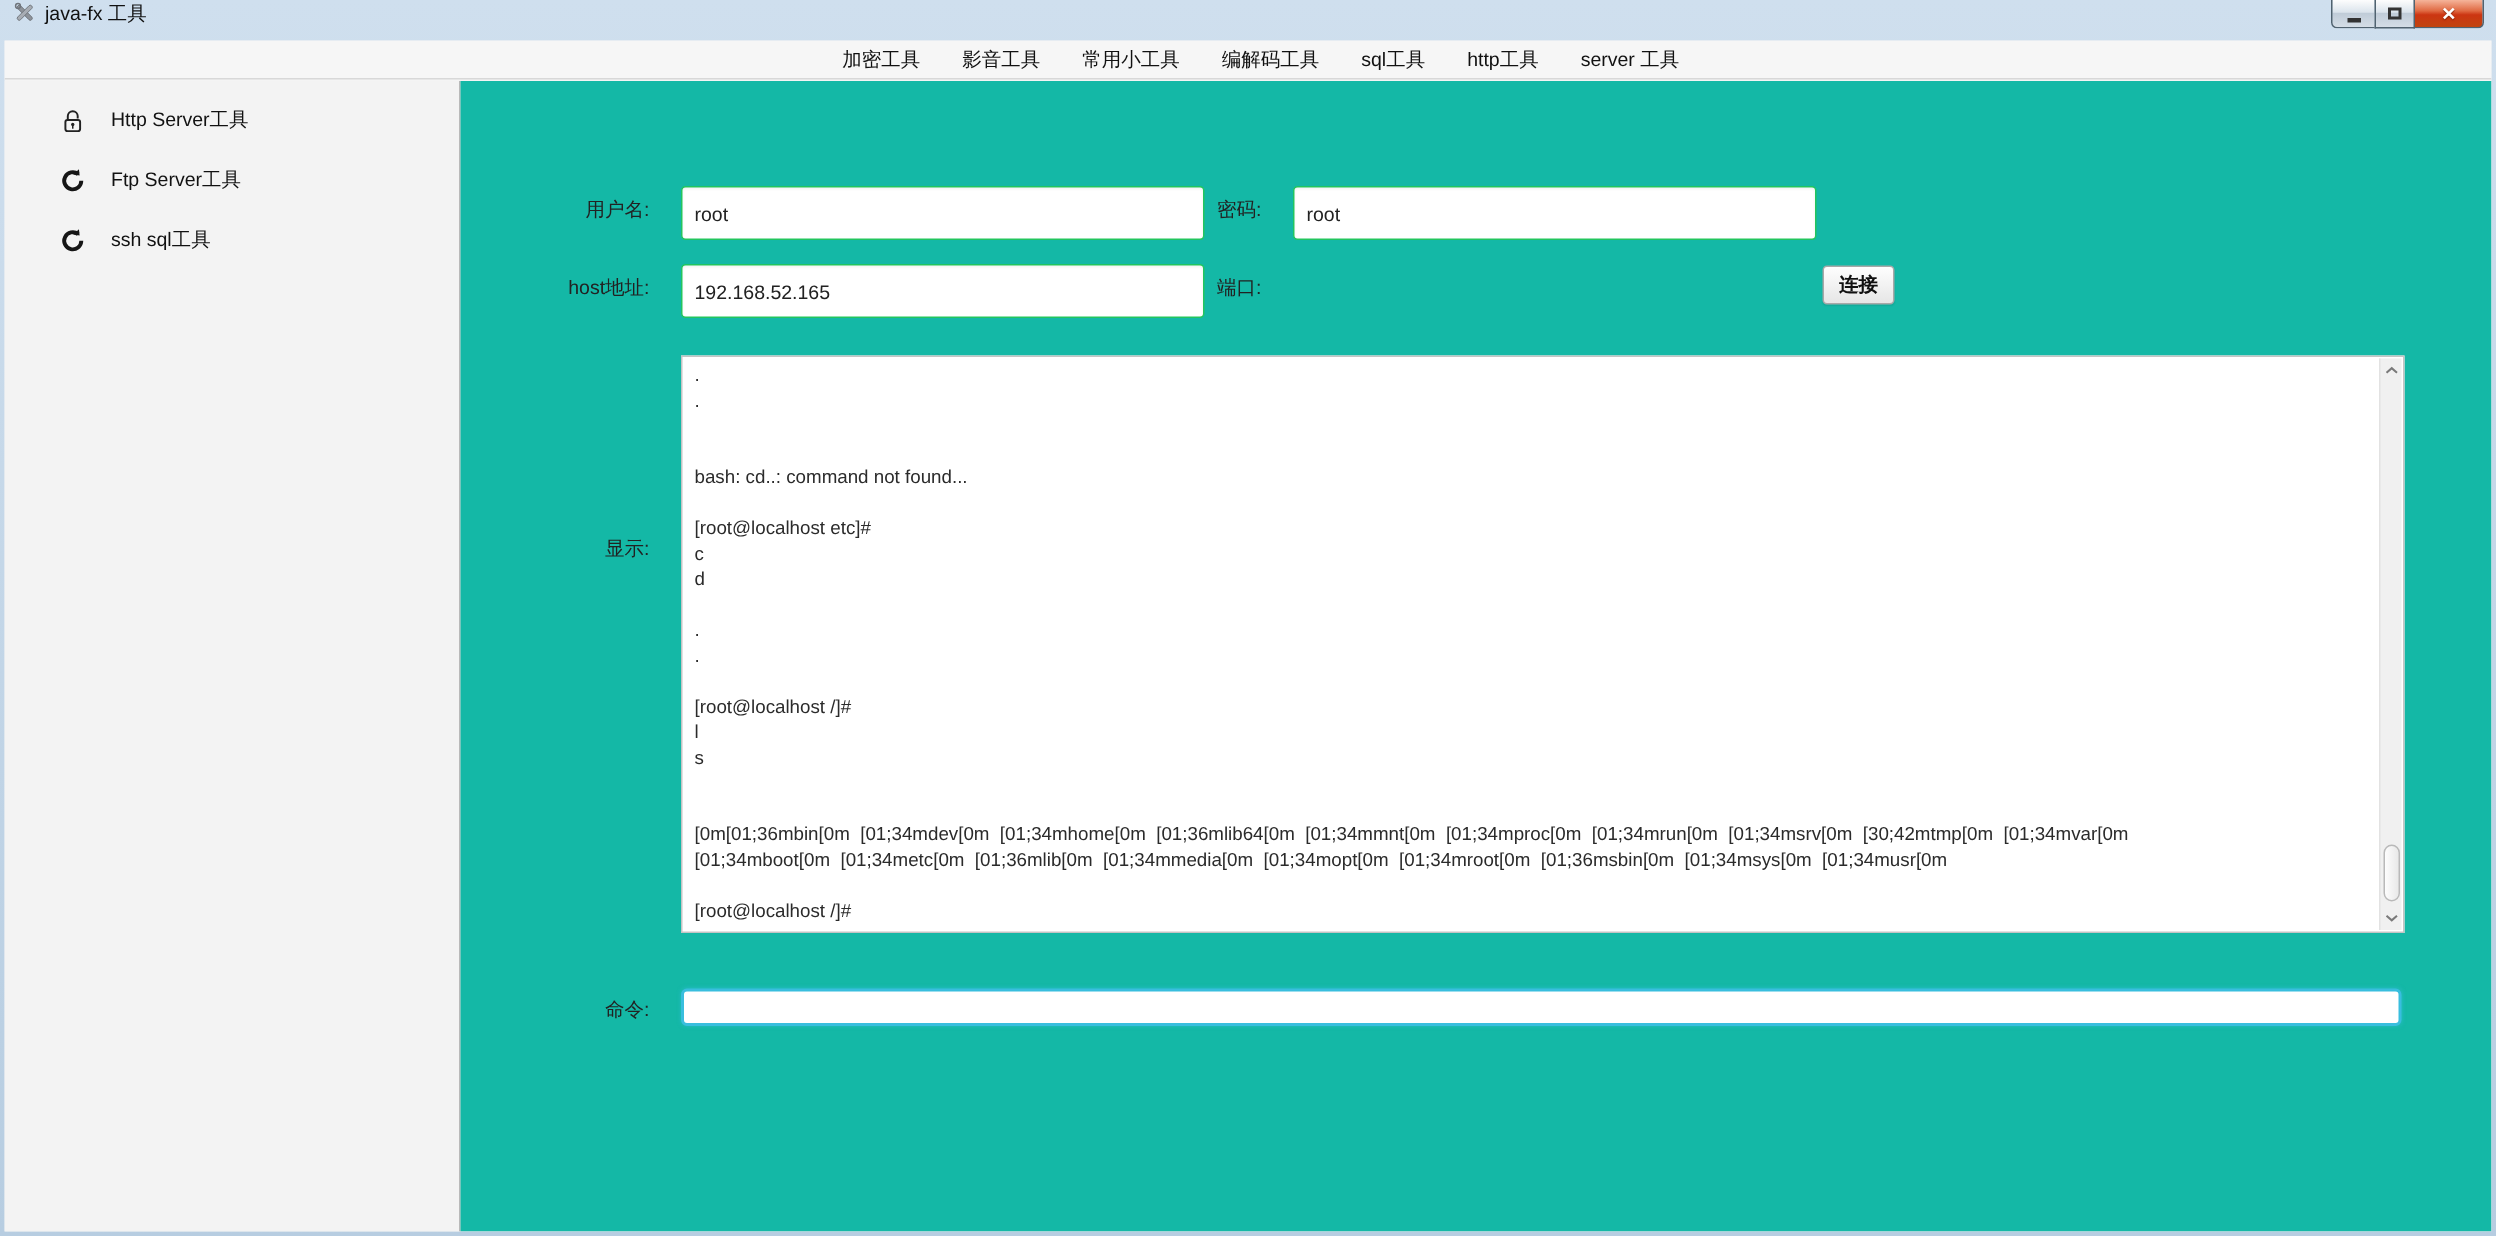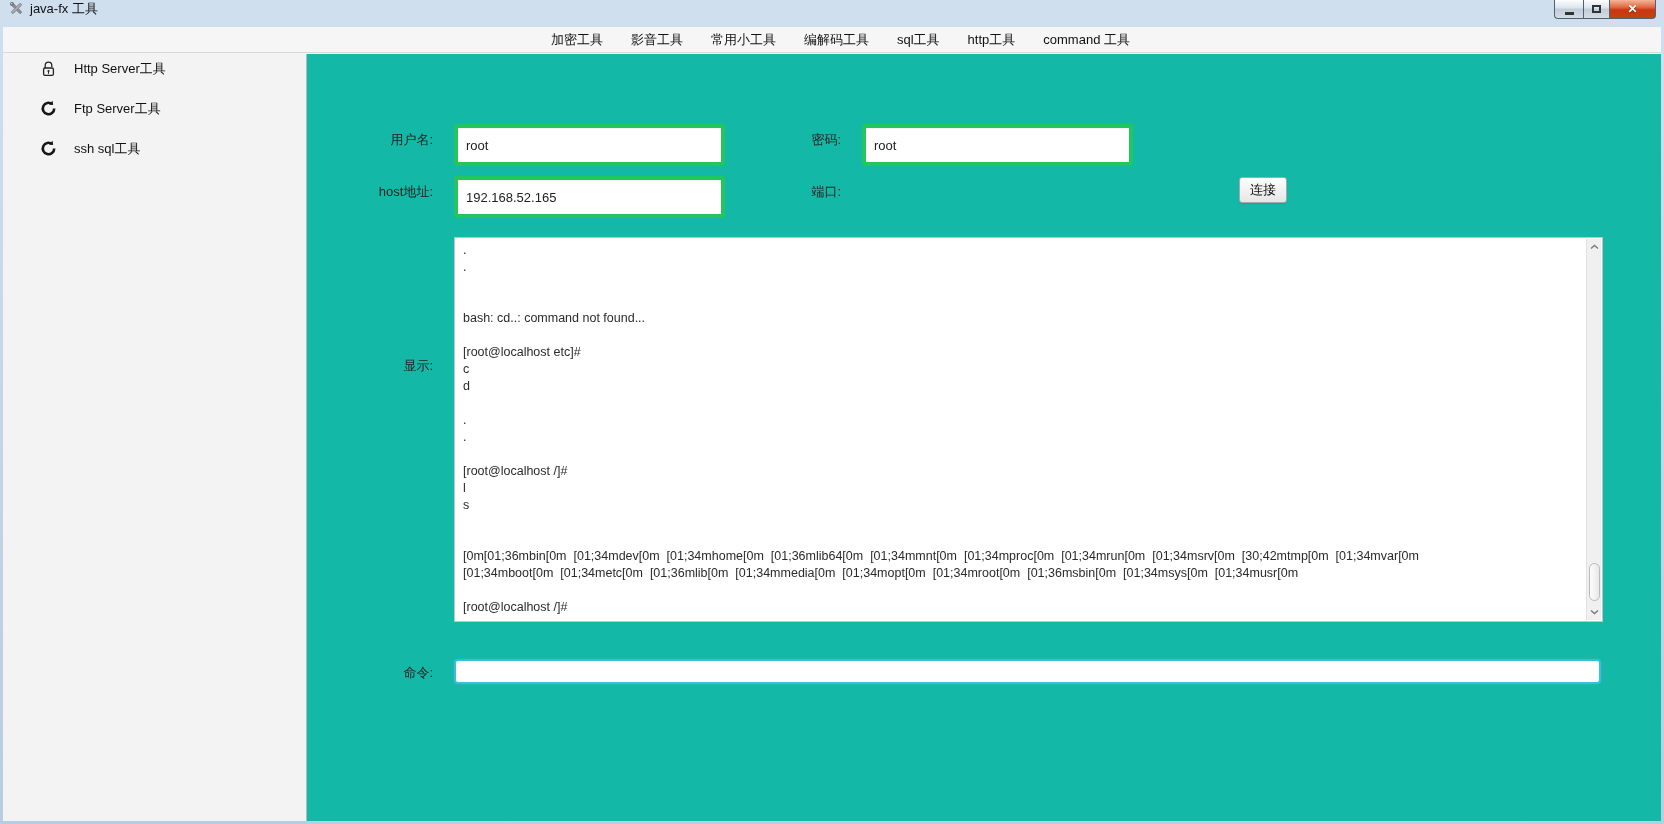--- a/index.html
+++ b/index.html
@@ -28,34 +28,34 @@
   .app { position:absolute; top:27px; left:3px; right:3px; bottom:3px; background:#f4f4f4; overflow:hidden; }
 
   
   .menubar { height:26px; background:#f6f6f6; border-bottom:1px solid #d8d8d8; display:flex; align-items:center; padding-left:17px;justify-content:center; }
   .menu-item { font-size:13px; color:#111; padding:4px 14px; cursor:default; }
 
   
   .body { position:absolute; top:27px; left:0; right:0; bottom:0; display:flex; }
 
   .sidebar { width:304px; background:#f3f3f3; border-right:1px solid #b9b9b9; padding-top:6px; }
-  .side-item { height:40px; display:flex; align-items:flex-start; cursor:default; }
+  .side-item { height:40px; display:flex; align-items:center; cursor:default; }
   .side-item .icon { width:17px; height:17px; margin-left:37px; }
   .side-item .lbl { margin-left:17px; font-size:13px; color:#111; }
 
   .main { position:relative; flex:1; background:#14b8a6; }
 
   .fld-label { position:absolute; width:110px; text-align:right; font-size:13px; color:#222; }
-  .textbox { position:absolute; width:271px; height:28px; border:4px solid #22c55e; border-radius:3px;
+  .textbox { position:absolute; width:349px; height:28px; border:1px solid #22c55e; border-radius:3px;
              background:#fff; font-size:13px; color:#222; padding:17px 8px; outline:none;
              box-shadow:inset 0 1px 2px rgba(0,0,0,0.06); font-family:"Liberation Sans", sans-serif; }
 
-  .connect-btn { position:absolute; left:932px; top:123px; width:48px; height:26px;
+  .connect-btn { position:absolute; left:908px; top:123px; width:48px; height:26px;
              border:1px solid #a8a8a8; border-radius:3px; font-size:13px; color:#111;
-             background:linear-gradient(180deg,#fefefe,#e6e6e6); box-shadow:0 1px 1px rgba(0,0,0,0.08); cursor:default; }
+             background:linear-gradient(180deg,#fefefe,#e6e6e6); box-shadow:0 1px 1px rgba(0,0,0,0.08); cursor:default;font-weight:bold; }
 
   
   .display-area { position:absolute; left:147px; top:183px; width:1149px; height:385px;
              background:#fff; border:1px solid #c4c4c4; }
   .terminal-text { position:absolute; top:0; left:0; right:16px; bottom:0; overflow:hidden;
              padding:4px 8px; font-family:"Liberation Sans", sans-serif; font-size:12.5px; line-height:17px;
              color:#2b2b2b; white-space:pre-wrap; word-break:break-word; }
 
   .vscroll { position:absolute; top:1px; right:1px; bottom:1px; width:15px; background:#f0f0f0; border-left:1px solid #e2e2e2; }
   .scroll-arrow { position:absolute; left:0; width:15px; height:16px; display:flex; align-items:center; justify-content:center; }
@@ -100,21 +100,21 @@
 
   <div class="app">
 
     <div class="menubar">
       <span class="menu-item">加密工具</span>
       <span class="menu-item">影音工具</span>
       <span class="menu-item">常用小工具</span>
       <span class="menu-item">编解码工具</span>
       <span class="menu-item">sql工具</span>
       <span class="menu-item">http工具</span>
-      <span class="menu-item">command 工具</span>
+      <span class="menu-item">server 工具</span>
     </div>
 
     <div class="body">
 
       <div class="sidebar">
         <div class="side-item">
           <span class="icon">
             <svg width="17" height="17" viewBox="0 0 17 17">
               <path d="M5.2 8 V5.4 a3.3 3.3 0 0 1 6.6 0 V7" fill="none" stroke="#222" stroke-width="1.3"></path>
               <rect x="3.6" y="8" width="9.8" height="7.4" rx="1.4" fill="none" stroke="#222" stroke-width="1.3"></rect>

